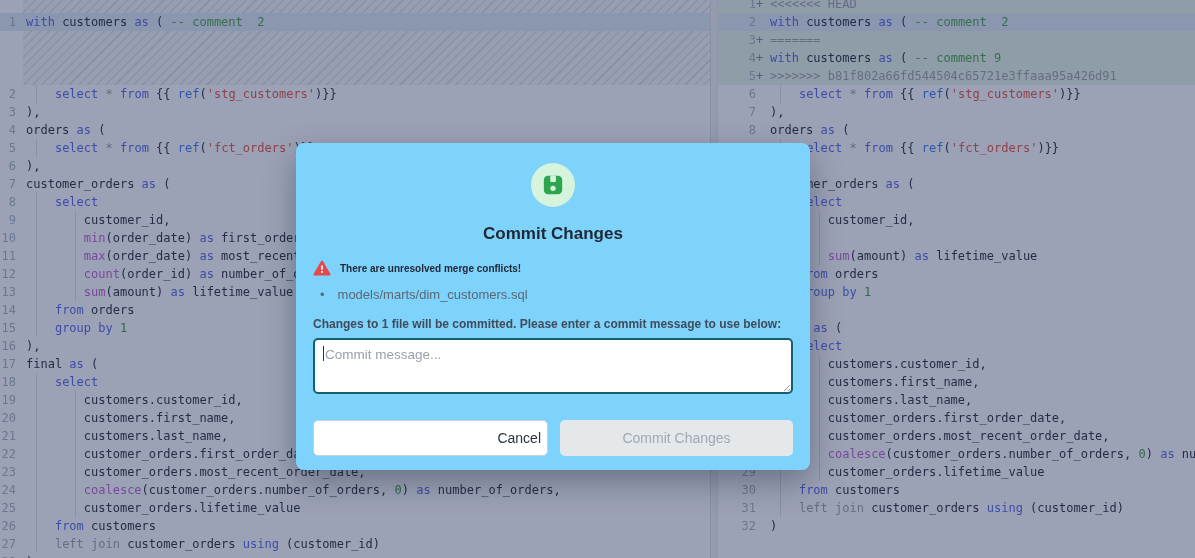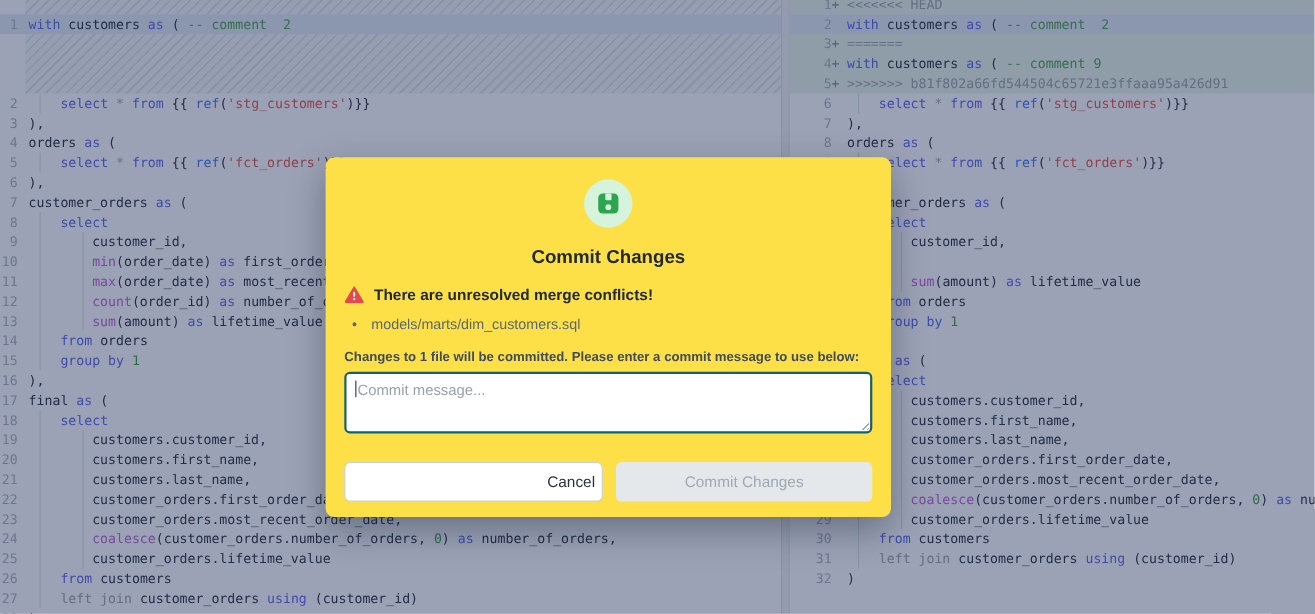--- a/index.html
+++ b/index.html
@@ -29,27 +29,27 @@
   .tk-kw{color:#5b67e8;}
   .tk-fn{color:#bd63cf;}
   .tk-ref{color:#4078f2;}
   .tk-str{color:#e45649;}
   .tk-cmt{color:#50a14f;}
   .tk-num{color:#3f9b43;}
   .tk-gr{color:#9da0a8;}
   
   .backdrop{position:absolute;inset:0;background:rgba(25,38,82,0.42);z-index:5;}
   .modal{position:absolute;left:296px;top:143px;width:514px;height:327px;box-sizing:border-box;
-    background:#fde047;border-radius:8px;box-shadow:0 12px 32px rgba(15,25,45,.35);
+    background:#7dd3fc;border-radius:8px;box-shadow:0 12px 32px rgba(15,25,45,.35);
     padding:0 17px;z-index:10;color:#212936;}
   .icon-circle{width:44px;height:44px;border-radius:50%;background:#d6f3dc;
     margin:20px auto 0;display:flex;align-items:center;justify-content:center;}
   .modal-title{text-align:center;font-size:17px;font-weight:700;margin-top:17px;color:#212936;}
   .warn-row{margin-top:16px;display:flex;align-items:center;gap:9px;
-    font-weight:700;font-size:14px;color:#212936;}
+    font-weight:700;font-size:10px;color:#212936;}
   .file-row{margin-top:11px;display:flex;gap:13px;align-items:center;
     color:#5c6670;font-size:13px;padding-left:7px;}
   .bullet{color:#5c6670;font-size:13px;}
   .instruction{margin-top:15px;font-size:12px;font-weight:700;color:#414b59;}
   .ta-wrap{margin-top:7px;position:relative;}
   textarea{width:100%;height:56px;box-sizing:border-box;border:2px solid #12616b;border-radius:5px;
     resize:none;padding:7px 10px;font-size:13.5px;font-family:"Liberation Sans",sans-serif;
     color:#2a3240;outline:none;display:block;background:#fff;}
   textarea::placeholder{color:#98a1ad;}
   .caret{position:absolute;left:10px;top:8px;width:1px;height:15px;background:#2a3240;}

